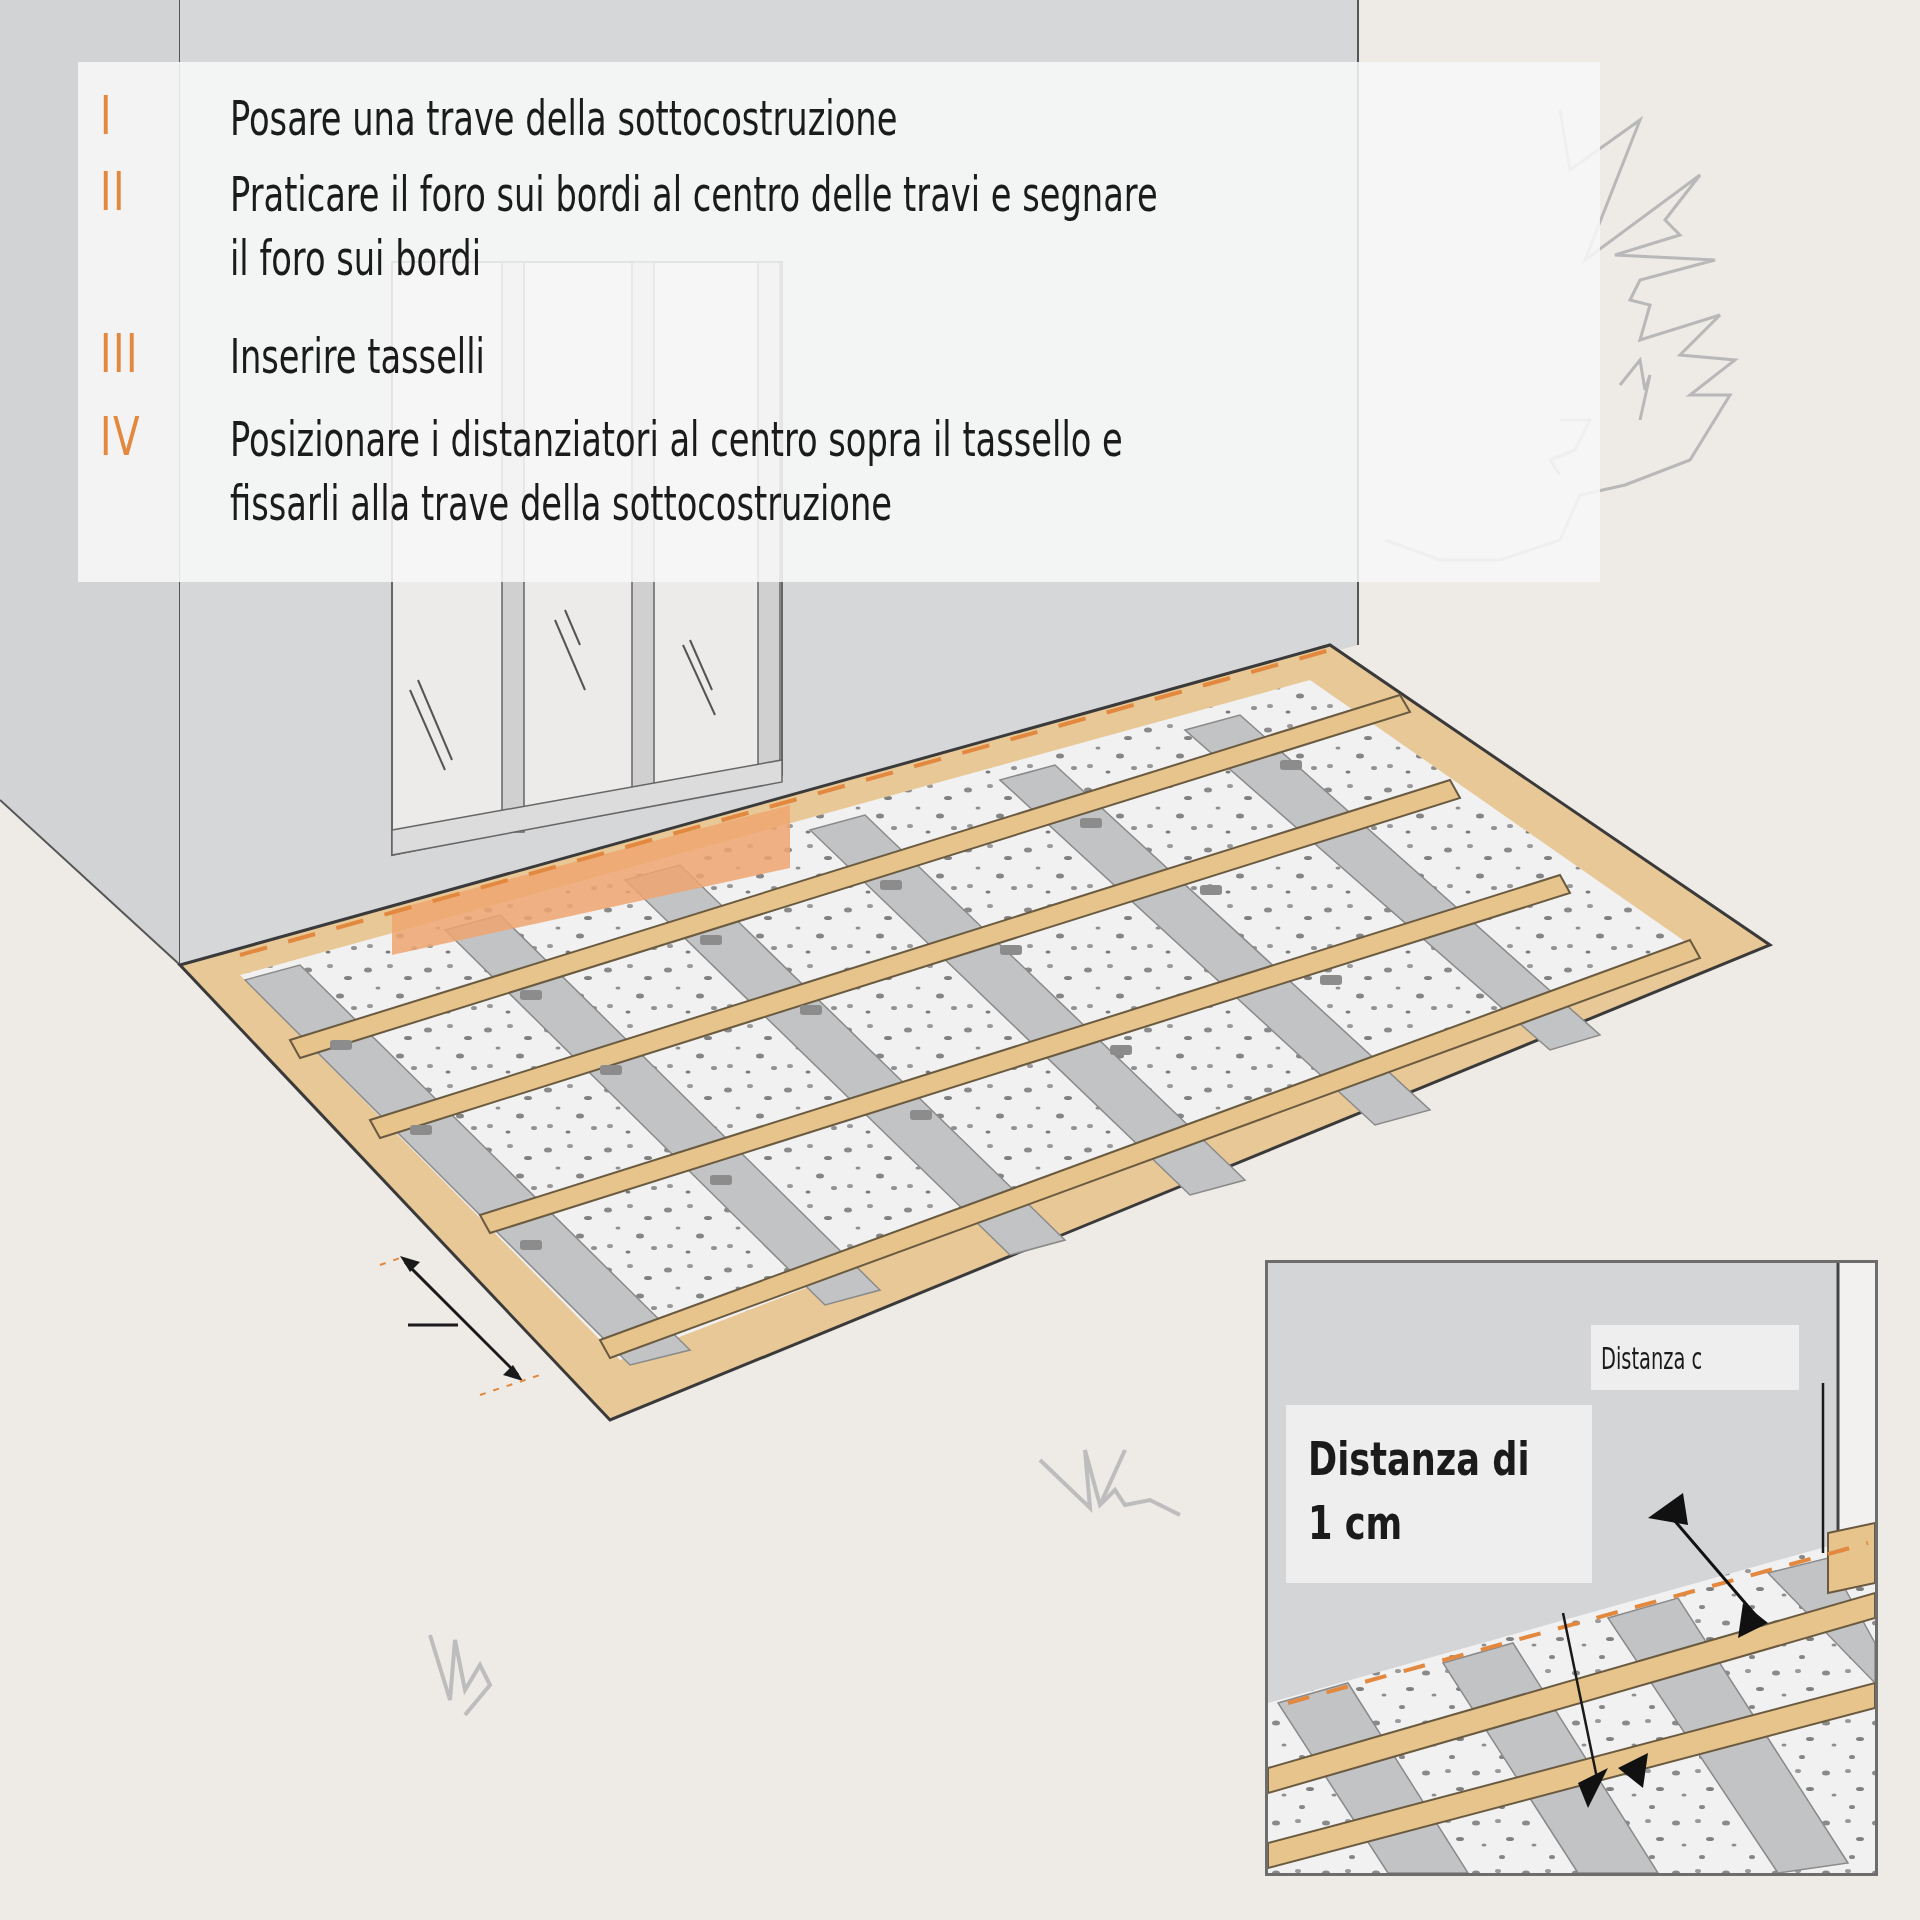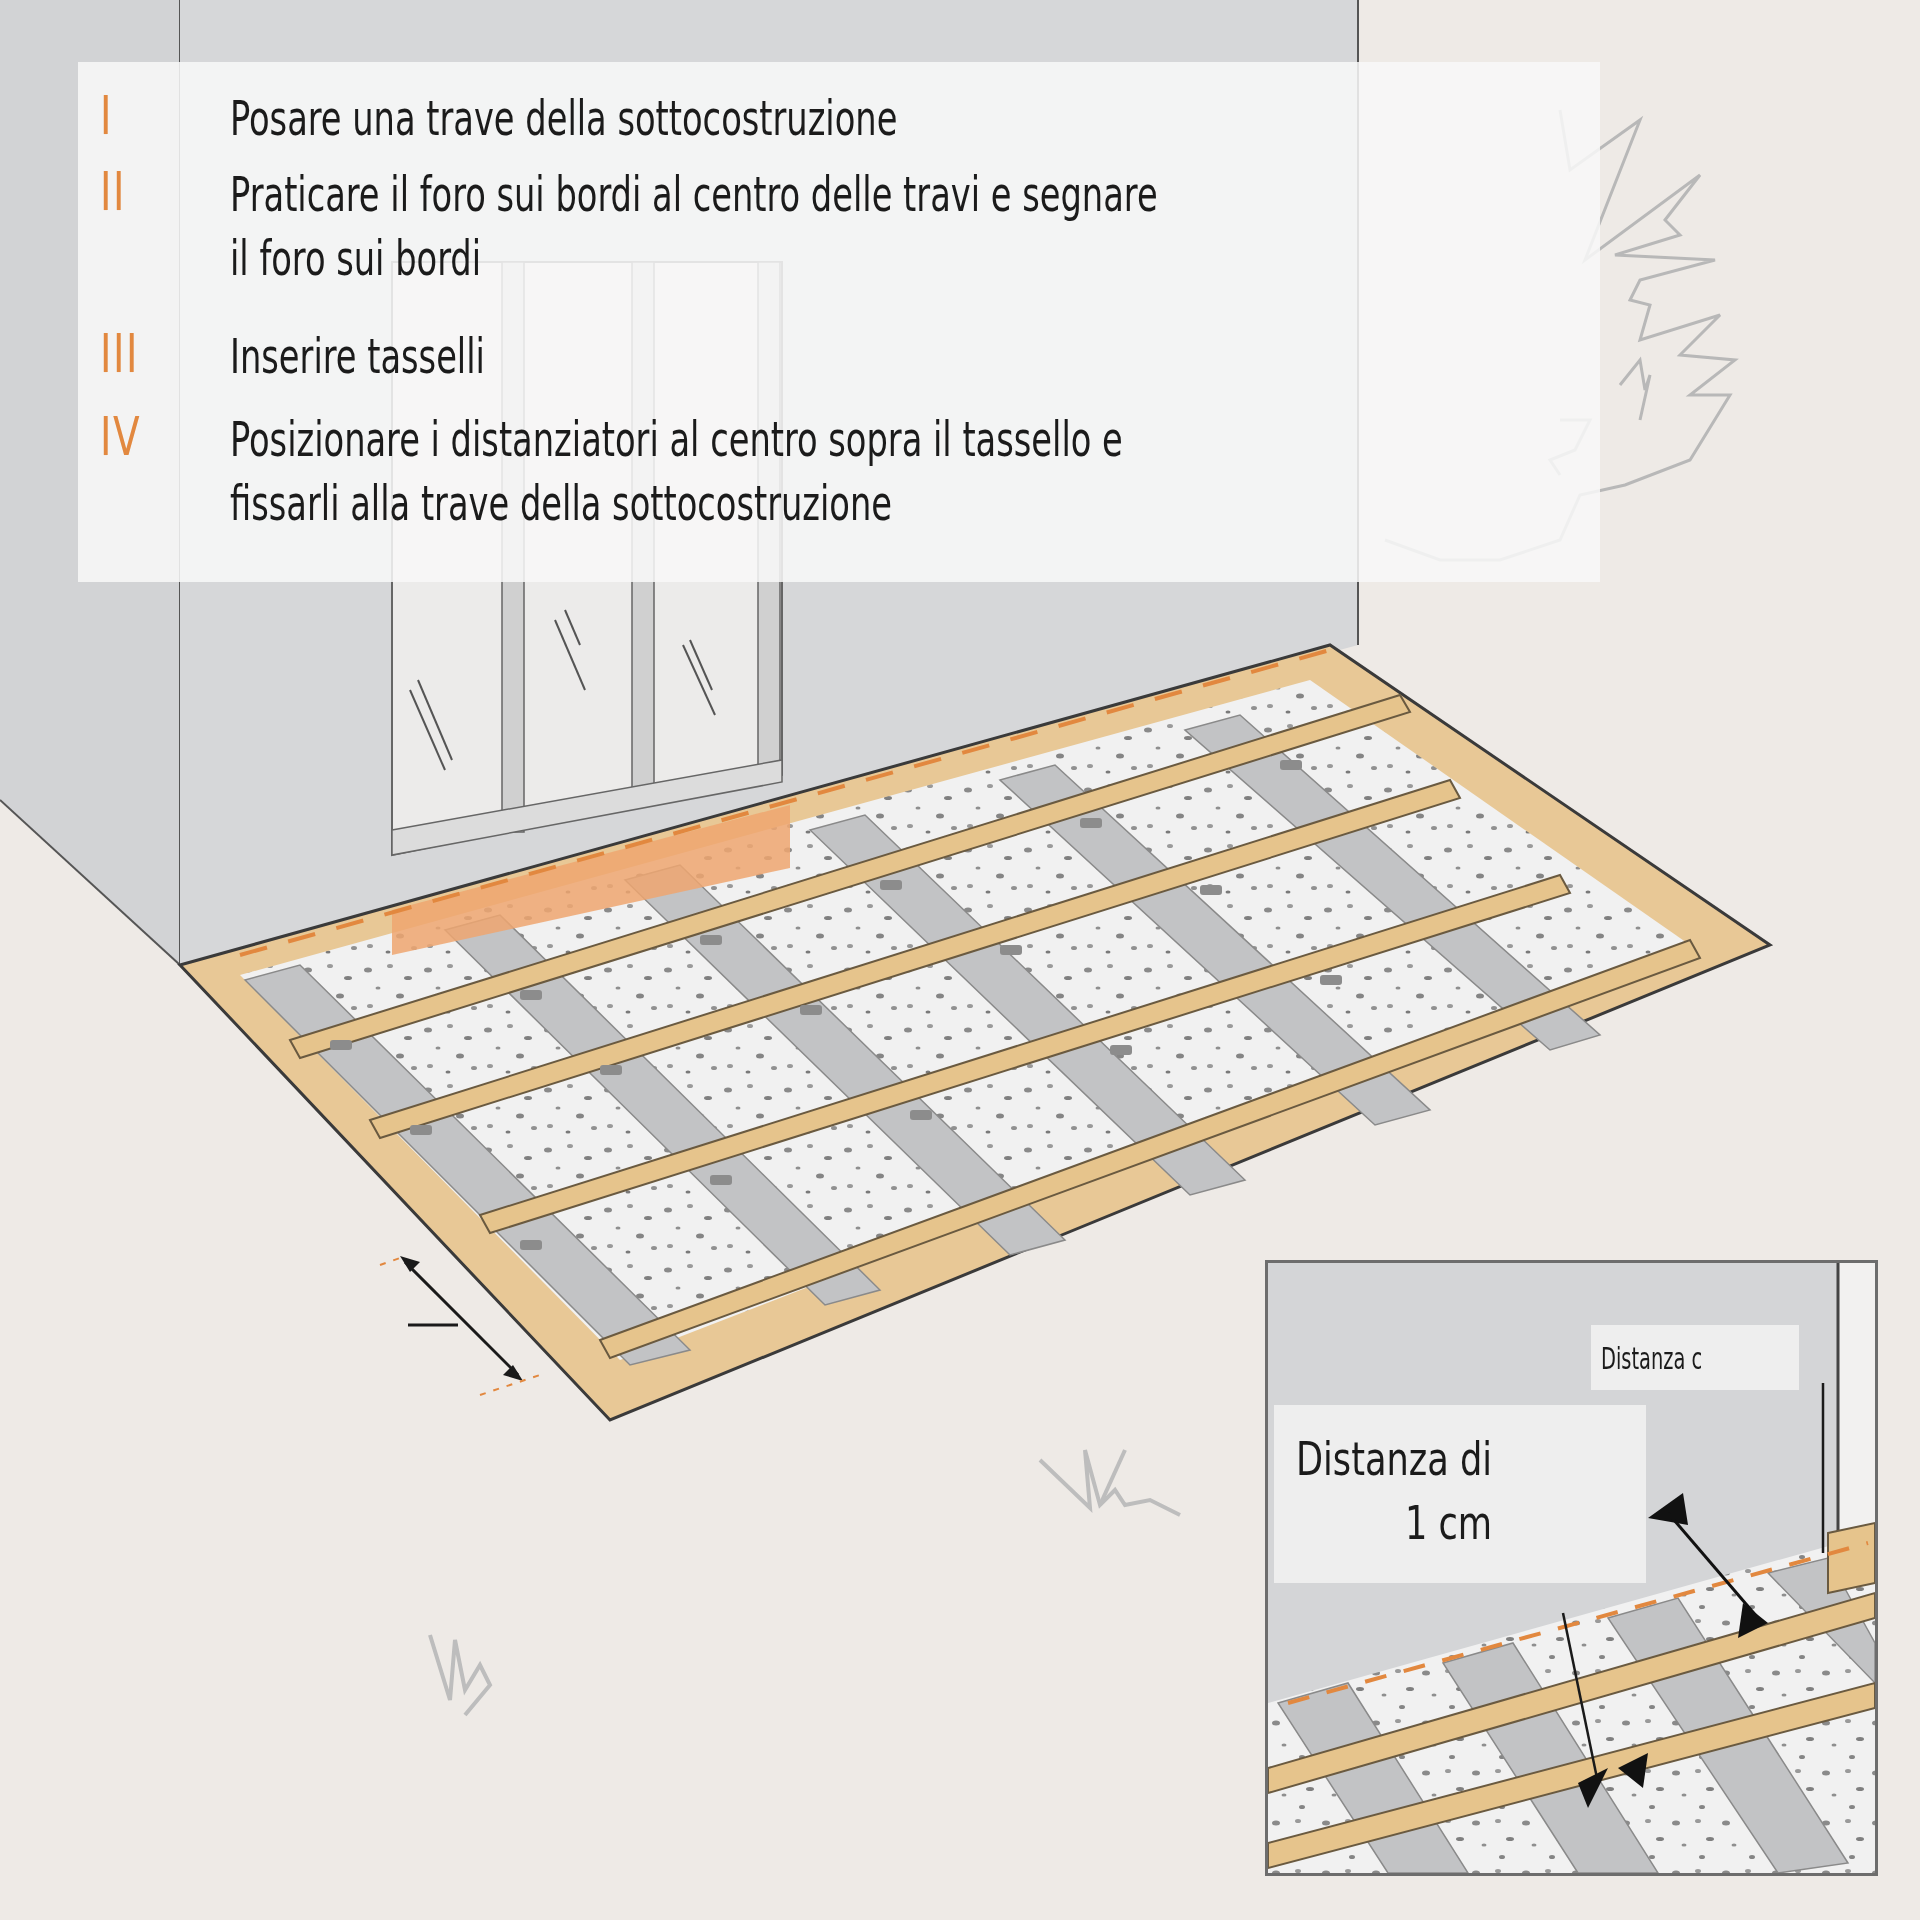--- a/index.html
+++ b/index.html
@@ -1,17 +1,17 @@
 <!DOCTYPE html>
 <html><head>
 <meta charset="utf-8">
 <style>
   html,body{margin:0;padding:0;}
   body{width:1920px;height:1920px;position:relative;overflow:hidden;background:#eeeae6;font-family:"DejaVu Sans Condensed","DejaVu Sans",sans-serif;}
-  .abs{position:absolute;text-align:right;}
+  .abs{position:absolute;}
   svg{position:absolute;left:0;top:0;}
   .panel{position:absolute;left:78px;top:62px;width:1522px;height:520px;background:rgba(248,248,248,0.86);}
   .step{position:absolute;left:0;width:1522px;}
   .step .num{position:absolute;left:22px;top:0;color:#e2883f;font-size:54px;font-weight:300;letter-spacing:2px;transform:scaleX(0.8);transform-origin:left top;line-height:60px;}
   .step .txt{position:absolute;left:152px;top:0;color:#1b1b1b;font-size:48px;line-height:64px;transform:scaleX(0.78);transform-origin:left top;white-space:pre-line;width:1500px;}
   .label-box{position:absolute;background:rgba(240,240,240,0.92);}
   .label-txt{position:absolute;color:#1b1b1b;transform-origin:left top;white-space:pre-line;}
 </style>
 </head>
 <body>
@@ -172,17 +172,17 @@
       <polygon points="380,255 415,230 420,262"></polygon>
       <polygon points="475,340 500,360 470,375"></polygon>
       <line x1="400" y1="250" x2="490" y2="355" stroke="#111" stroke-width="3"></line>
       <polygon points="310,520 340,505 320,545"></polygon>
       <polygon points="350,505 380,490 375,525"></polygon>
     </g>
   </svg>
   <div class="label-box" style="left:323px;top:62px;width:208px;height:65px;">
     <span class="label-txt" style="left:10px;top:16px;font-size:30px;transform:scaleX(0.72);">Distanza c</span>
   </div>
-  <div class="label-box" style="left:6px;top:142px;width:372px;height:178px;">
+  <div class="label-box" style="left:18px;top:142px;width:306px;height:178px;font-weight:bold;">
     <span class="label-txt" style="left:22px;top:22px;font-size:46px;line-height:64px;transform:scaleX(0.85);">Distanza di
 1 cm</span>
   </div>
 </div>
 
 </body></html>

